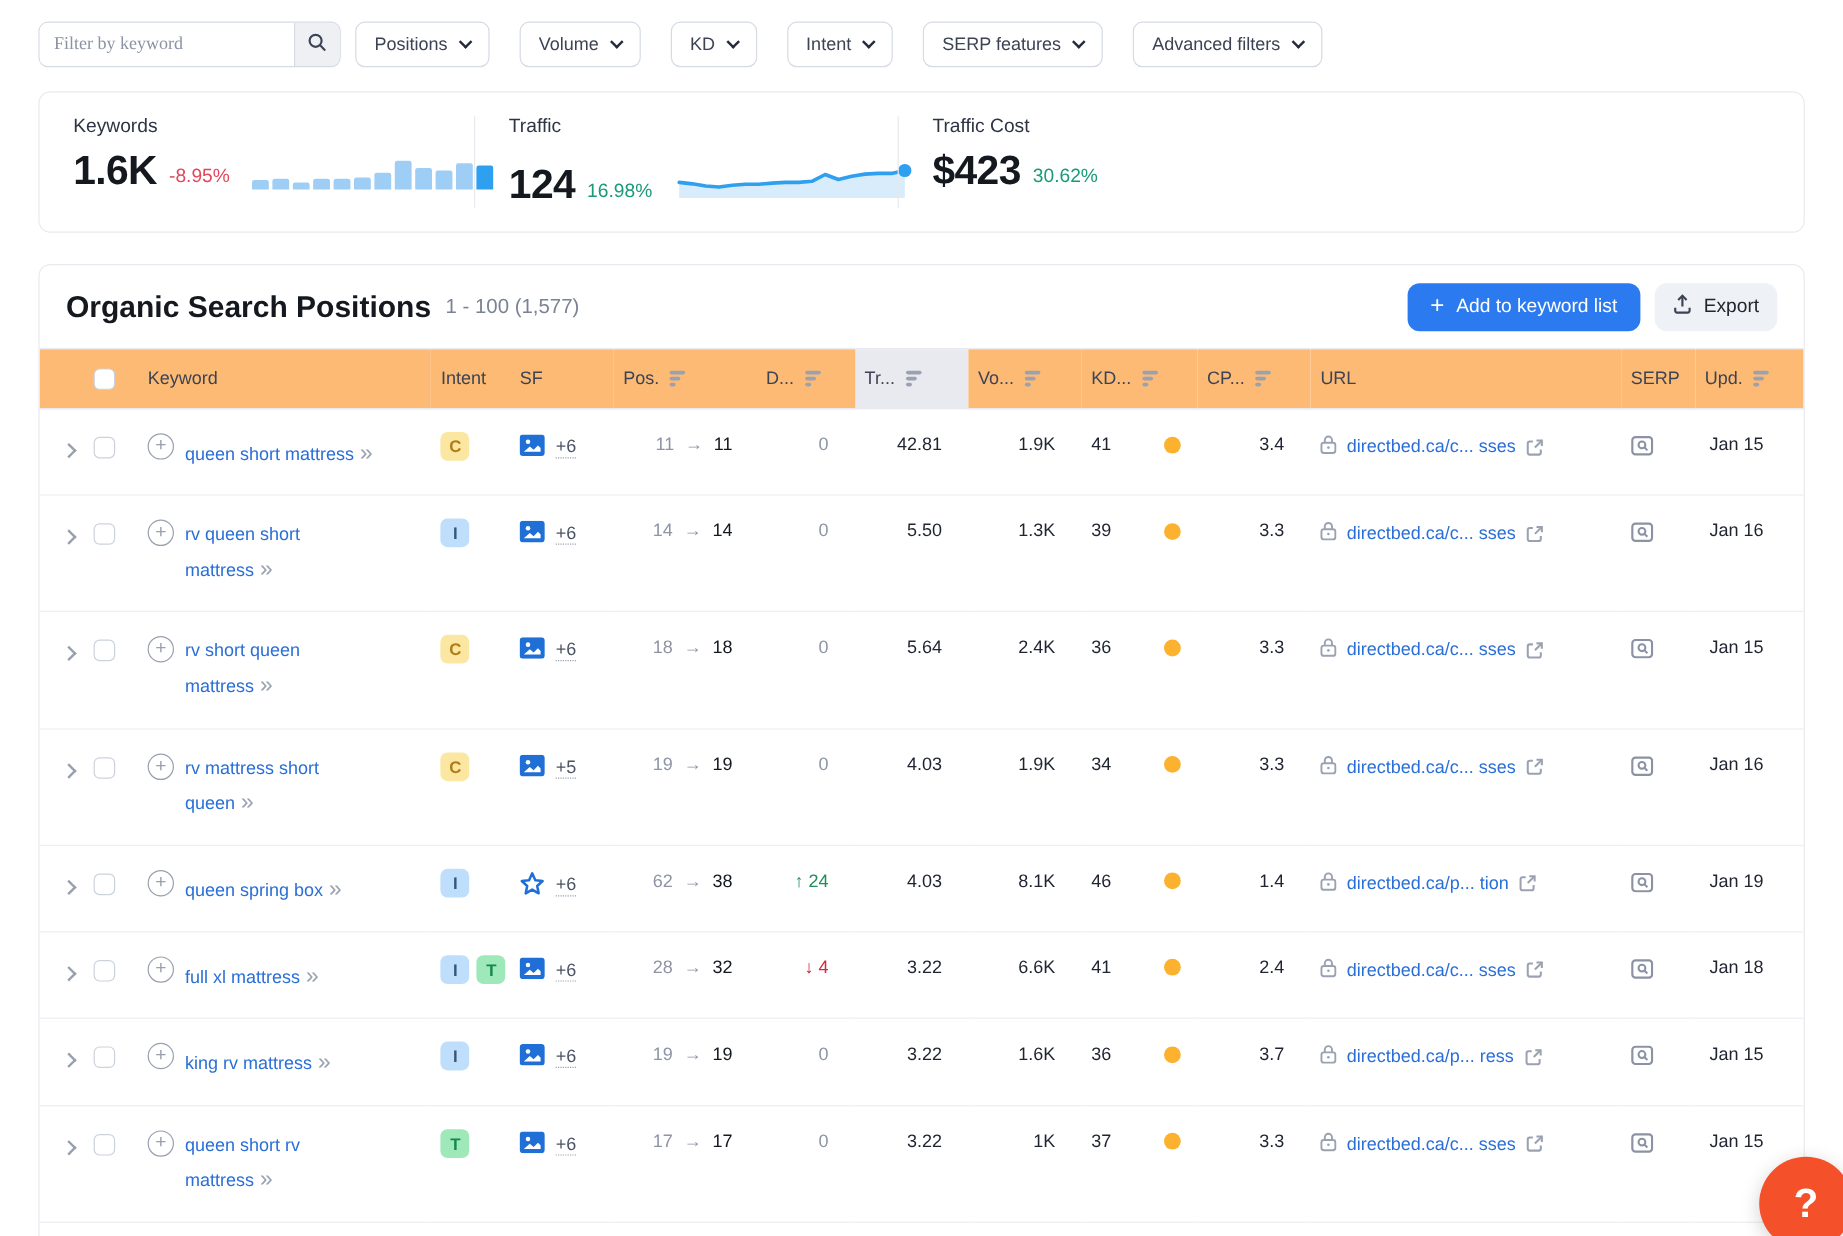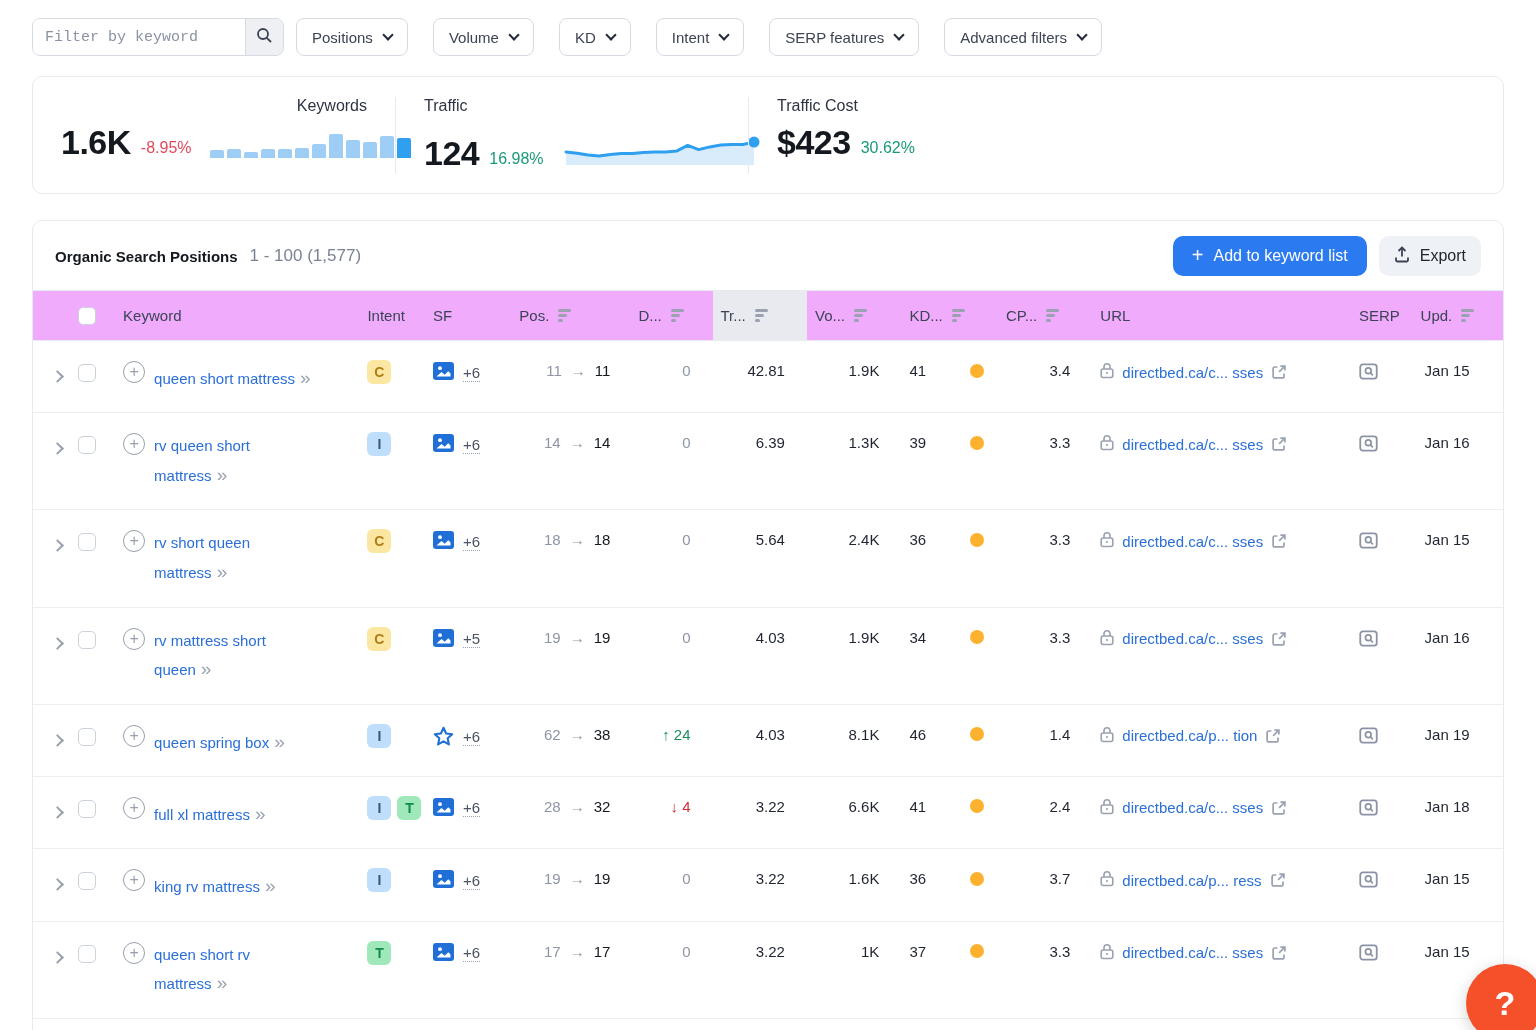--- a/index.html
+++ b/index.html
@@ -7,57 +7,57 @@
   body {
     width:1536px; height:1030px; overflow:hidden; position:relative;
     background:#ffffff; color:#1f2430;
     font-family:"Liberation Sans","DejaVu Sans",sans-serif;
   }
   .page { padding:18px 32px 0; }
 
   
   .filter-bar { display:flex; gap:12px; margin-bottom:20px; align-items:center; }
   .search-box { display:flex; width:252px; height:38px; border:1px solid #d5dae3; border-radius:8px; overflow:hidden; background:#fff; }
-  .search-box input { flex:1; border:none; outline:none; padding:0 12px; font-size:15px; color:#737373; font-family:Liberation Mono, monospace; min-width:0; }
+  .search-box input { flex:1; border:none; outline:none; padding:0 12px; font-size:15px; color:#737373; font-family:Liberation Serif, serif; min-width:0; }
   .search-box input::placeholder { color:#8a92a3; }
   .search-btn { width:38px; background:#eef0f4; border:none; border-left:1px solid #d5dae3; display:flex; align-items:center; justify-content:center; cursor:pointer; }
   .pill { height:38px; padding:0 15px; border:1px solid #d5dae3; border-radius:8px; background:#fff; display:inline-flex; align-items:center; gap:11px; font-size:15px; color:#3c4354; cursor:pointer; }
   .caret { width:8px; height:8px; border-right:2.2px solid #252b3a; border-bottom:2.2px solid #252b3a; transform:rotate(45deg); margin-top:-4px; }
 
   
   .metrics-card { border:1px solid #e8eaef; border-radius:10px; display:flex; align-items:stretch; height:118px; margin-bottom:26px; padding:18px 0; }
   .metric { padding:2px 28px; display:flex; flex-direction:column; }
   .metric-label { font-size:16px; color:#2e3443; margin-bottom:12px; }
   .metric-row { display:flex; align-items:flex-end; gap:10px; }
   .metric-value { font-size:34px; font-weight:700; letter-spacing:-.5px; line-height:.9; color:#14181f; }
   .metric-change { font-size:16px; padding-bottom:1px; }
   .metric-change.neg { color:#e2485c; }
   .metric-change.pos { color:#1a9a7a; }
   .vdivider { width:1px; background:#e6e9ee; margin:2px 0; }
   .bars { display:flex; align-items:flex-end; gap:3px; height:30px; margin-left:8px; }
   .bar { width:14px; background:#9ecdf5; border-radius:2px 2px 0 0; }
   .bar.dark { background:#2f9ff0; }
   .spark { margin-left:10px; margin-bottom:-2px; }
-  .metric-keywords { width:362px;text-align:right; }
+  .metric-keywords { width:362px; }
   .metric-traffic { width:352px; }
 
   
   .table-card { border:1px solid #e8eaef; border-radius:10px; overflow:hidden; }
   .table-head-bar { display:flex; align-items:center; padding:15px 22px 14px; }
-  .table-title { font-size:15px; font-weight:700; color:#14181f; }
+  .table-title { font-size:25px; font-weight:700; color:#14181f; }
   .table-range { font-size:17px; color:#7a8294; margin-left:12px; }
   .head-actions { margin-left:auto; display:flex; gap:12px; align-items:center; }
   .btn { border:none; border-radius:10px; height:40px; font-size:16px; font-family:inherit; display:inline-flex; align-items:center; gap:10px; cursor:pointer; }
   .btn-primary { background:#2b7af0; color:#fff; padding:0 19px; }
   .btn-primary .plus { font-size:20px; font-weight:400; margin-top:-2px; }
   .btn-gray { background:#eef1f5; color:#23262e; padding:0 15px; }
   .count-pill { background:#fff; border:1px solid #d3d8e2; border-radius:999px; padding:3px 10px; font-size:14px; color:#3c4354; }
 
   table { width:100%; border-collapse:collapse; table-layout:fixed; font-size:15px; }
-  thead th { background:#f0abfc; border-top:1px solid #e8eaef; border-bottom:1px solid #e8eaef; height:50px; font-weight:400; color:#3c4354; text-align:left; padding:0 8px 0 8px; }
+  thead th { background:#fdba74; border-top:1px solid #e8eaef; border-bottom:1px solid #e8eaef; height:50px; font-weight:400; color:#3c4354; text-align:left; padding:0 8px 0 8px; }
   thead th.active { background:#e8eaf0; }
   .th-inner { display:flex; align-items:center; gap:9px; }
   .sort { display:inline-flex; flex-direction:column; gap:2.5px; cursor:pointer; }
   .sort i { display:block; height:2.5px; background:#9aa2b1; border-radius:2px; }
   .sort i:nth-child(1){width:13px;} .sort i:nth-child(2){width:9px;} .sort i:nth-child(3){width:5px;}
 
   tbody td { border-bottom:1px solid #eceef2; padding:21px 8px 19px 8px; vertical-align:top; }
   td.cell-expand { padding-left:20px; padding-top:26px; }
   .chev { display:inline-block; width:9px; height:9px; border-top:2px solid #98a0ae; border-right:2px solid #98a0ae; transform:rotate(45deg); cursor:pointer; }
   .checkbox { display:inline-block; width:18px; height:18px; border:1.5px solid #ccd2dc; border-radius:5px; background:#fff; cursor:pointer; }
@@ -417,21 +417,21 @@
               </div>
             </td>
             <td>
               <div class="pos-wrap">
                 <span class="pos-old">14</span>
                 <span class="pos-arrow">→</span>
                 <span class="pos-new">14</span>
               </div>
             </td>
             <td class="num"><span class="diff-flat">0</span></td>
-            <td class="num"><span>6.39</span></td>
+            <td class="num"><span>5.50</span></td>
             <td class="num"><span>1.3K</span></td>
             <td>
               <div class="kd-wrap">
                 <span>39</span>
                 <span class="kd-dot"></span>
               </div>
             </td>
             <td class="num"><span>3.3</span></td>
             <td>
               <div class="url-wrap">

